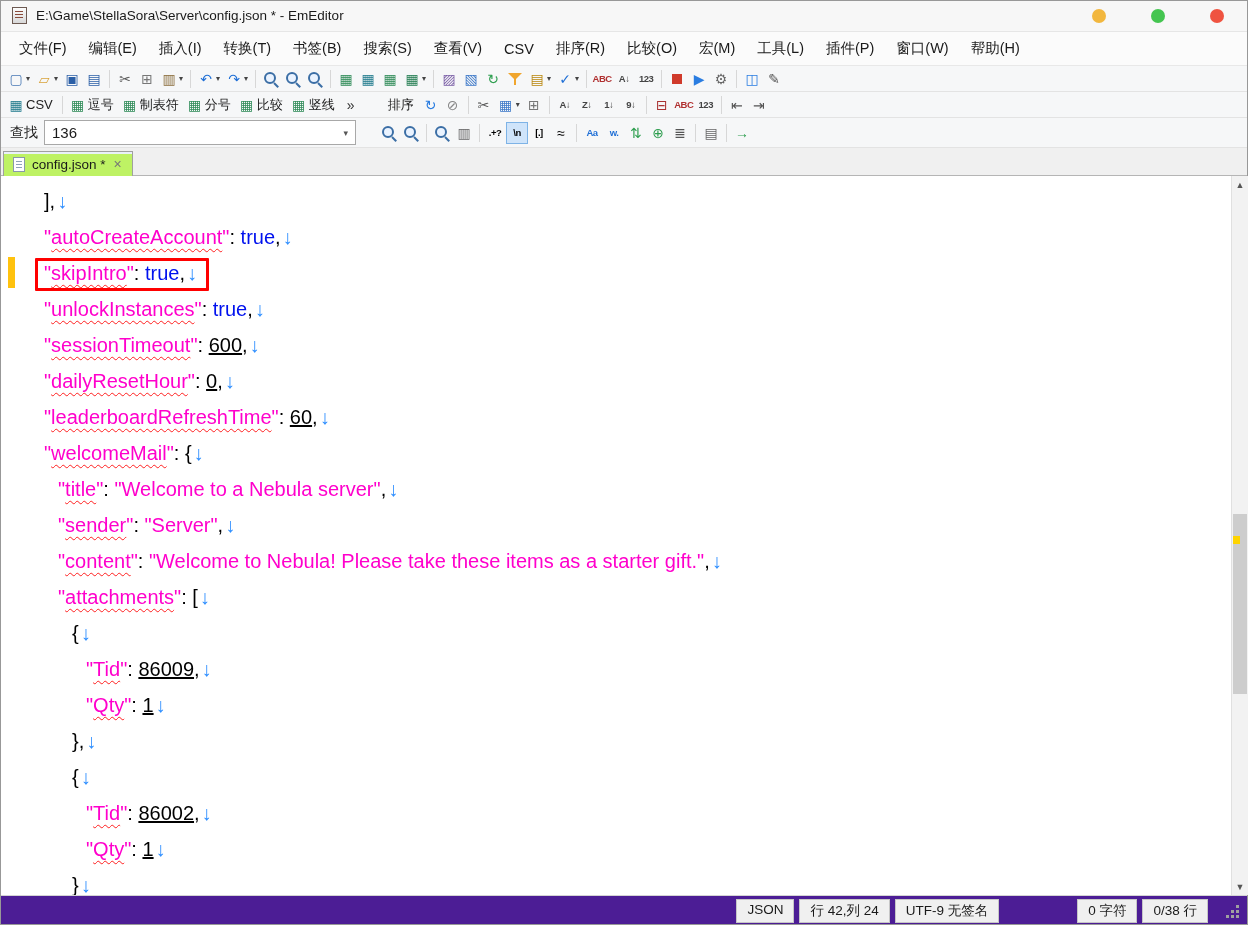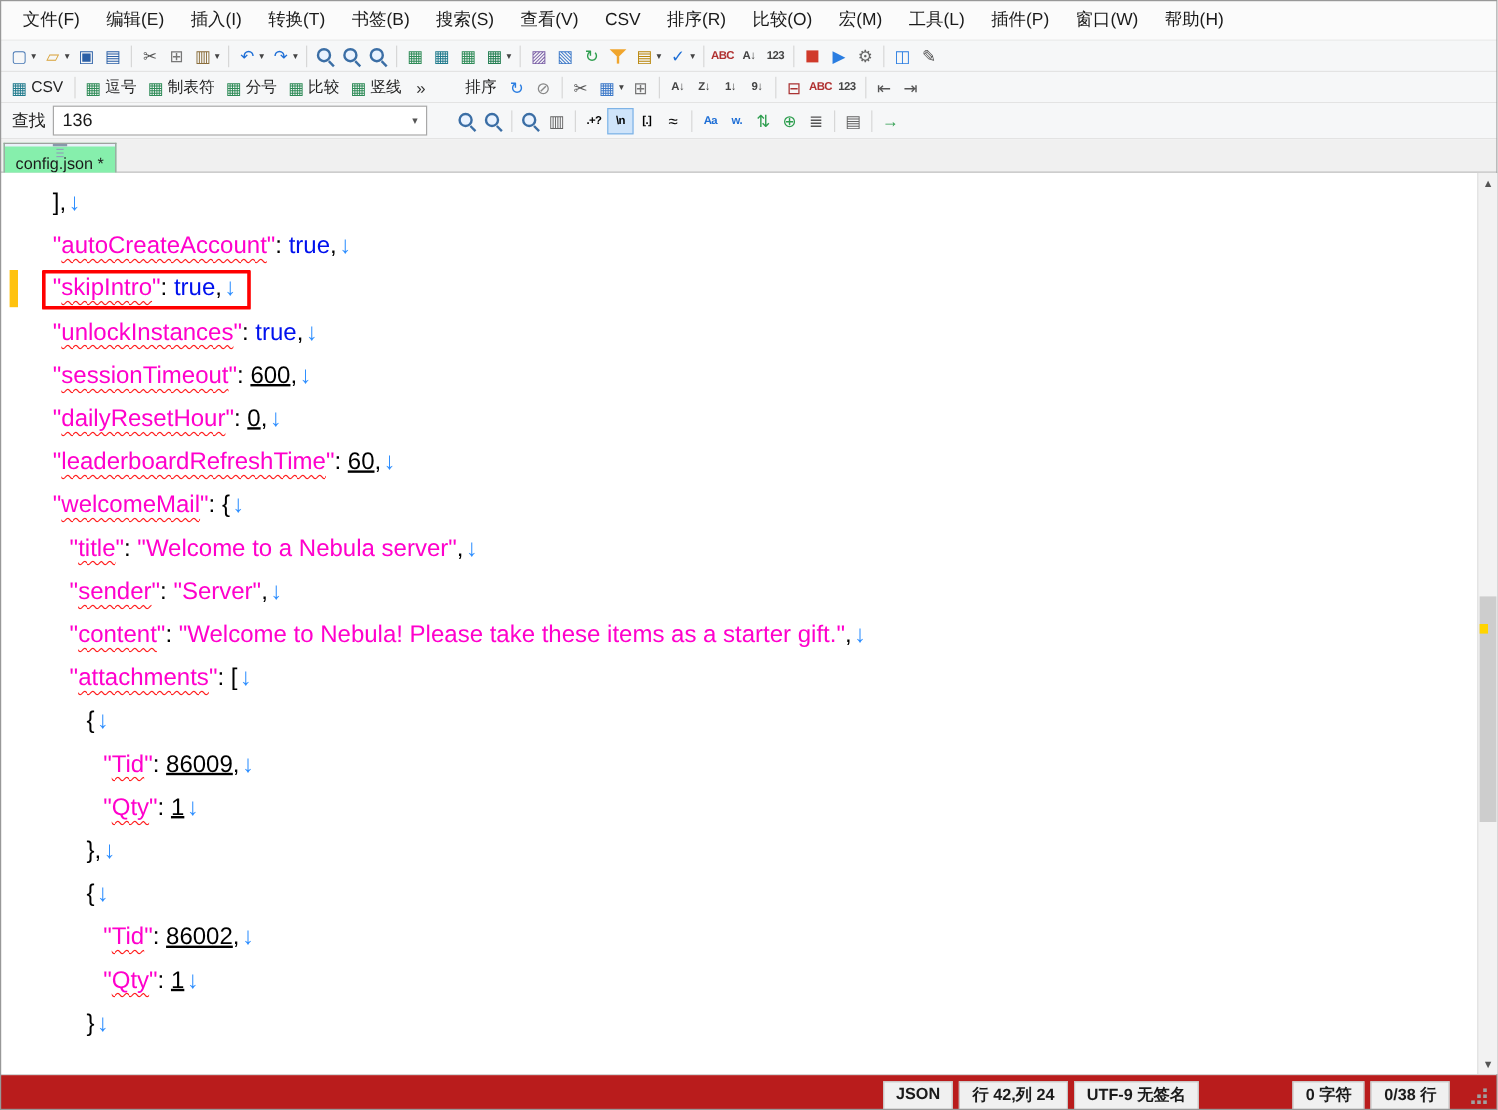--- a/index.html
+++ b/index.html
@@ -54,23 +54,23 @@
   
   .findbar{flex:0 0 30px;background:#f6f7f8;border-bottom:1px solid #e3e3e3;
     display:flex;align-items:center;gap:6px;padding:0 10px;}
   .find-label{font-size:14px;white-space:nowrap;}
   .combo{width:312px;height:25px;border:1px solid #a8a8a8;background:#fff;
     display:flex;align-items:center;justify-content:space-between;padding:0 7px;font-size:15px;}
   .combo-arrow{font-size:9px;color:#555;}
   
   .tabbar{flex:0 0 28px;background:#f0f0f0;border-bottom:1px solid #b5b5b5;
     display:flex;align-items:flex-end;padding:3px 0 0 3px;}
-  .tab{display:flex;align-items:center;gap:7px;background:#86efac;
+  .tab{display:flex;align-items:center;gap:7px;background:#bef264;
     border:1px solid #a0a0a0;border-bottom:none;height:25px;padding:0 9px;
-    margin-bottom:-1px;box-shadow:inset 0 2px 0 #eaf1f9;flex-direction:column;}
+    margin-bottom:-1px;box-shadow:inset 0 2px 0 #eaf1f9;}
   .tab-label{font-size:13.5px;white-space:nowrap;}
   .tab-close{color:#777;font-size:14px;line-height:1;padding:0 1px;cursor:default;}
   .doc-icon{width:12px;height:15px;background:#fff;border:1px solid #8899aa;position:relative;}
   .doc-icon::before{content:"";position:absolute;left:2px;top:3px;width:6px;height:1px;
     background:#8fa3b8;box-shadow:0 3px #8fa3b8,0 6px #8fa3b8;}
   
   .editor-wrap{flex:1 1 auto;display:flex;overflow:hidden;background:#fff;}
   .editor{flex:1 1 auto;overflow:hidden;padding-top:7px;font-size:20px;white-space:pre;}
   .ed-line{height:36px;line-height:36px;position:relative;white-space:pre;}
   .line-content{display:inline;}
@@ -87,35 +87,44 @@
   .seg-p{color:var(--punct);}
   .seg-nl{color:var(--nl);margin-left:2px;}
   
   .scrollbar{flex:0 0 17px;background:#f2f2f2;border-left:1px solid #e0e0e0;position:relative;}
   .sb-arrow{height:17px;display:flex;align-items:center;justify-content:center;
     font-size:9px;color:#555;width:100%;}
   .sb-arrow.down{position:absolute;bottom:0;left:0;}
   .sb-thumb{position:absolute;left:1px;right:1px;top:47%;height:25%;background:#cdcdcd;}
   .sb-marker{position:absolute;left:1px;top:50%;width:7px;height:8px;background:#ffd400;z-index:2;}
   
-  .statusbar{flex:0 0 30px;background:#b91c1c;border-top:1px solid #d4d4d4;
-    display:flex;align-items:flex-end;padding:0 4px 0 10px;font-size:13.5px;font-weight:bold;}
+  .statusbar{flex:0 0 30px;background:#4c1d95;border-top:1px solid #d4d4d4;
+    display:flex;align-items:center;padding:0 4px 0 10px;font-size:13.5px;}
   .status-group{display:flex;gap:5px;}
   .status-group.g1{margin-left:auto;}
   .status-group.g2{margin-left:78px;}
   .status-box{border:1px solid #c6c6c6;padding:2px 10px;white-space:nowrap;background:#f0f0f0;}
   .grip{width:24px;height:24px;margin-left:12px;position:relative;}
   .grip::before{content:"";position:absolute;right:5px;bottom:5px;width:3px;height:3px;background:#a0a0a0;
     box-shadow:-5px 0 0 #a0a0a0,-10px 0 0 #a0a0a0,0 -5px 0 #a0a0a0,-5px -5px 0 #a0a0a0,0 -10px 0 #a0a0a0;}
 </style>
 </head>
 <body>
 
 <div class="window">
 
+  <div class="titlebar">
+    <span class="app-icon"></span>
+    <span class="title-text">E:\Game\StellaSora\Server\config.json * - EmEditor</span>
+    <div class="win-controls">
+        <button class="win-dot" style="background: rgb(242, 183, 62);"></button>
+        <button class="win-dot" style="background: rgb(68, 197, 80);"></button>
+        <button class="win-dot" style="background: rgb(239, 83, 64);"></button>
+      </div>
+  </div>
 
   <div class="menubar">
       <span class="menu-item">文件(F)</span>
       <span class="menu-item">编辑(E)</span>
       <span class="menu-item">插入(I)</span>
       <span class="menu-item">转换(T)</span>
       <span class="menu-item">书签(B)</span>
       <span class="menu-item">搜索(S)</span>
       <span class="menu-item">查看(V)</span>
       <span class="menu-item">CSV</span>

